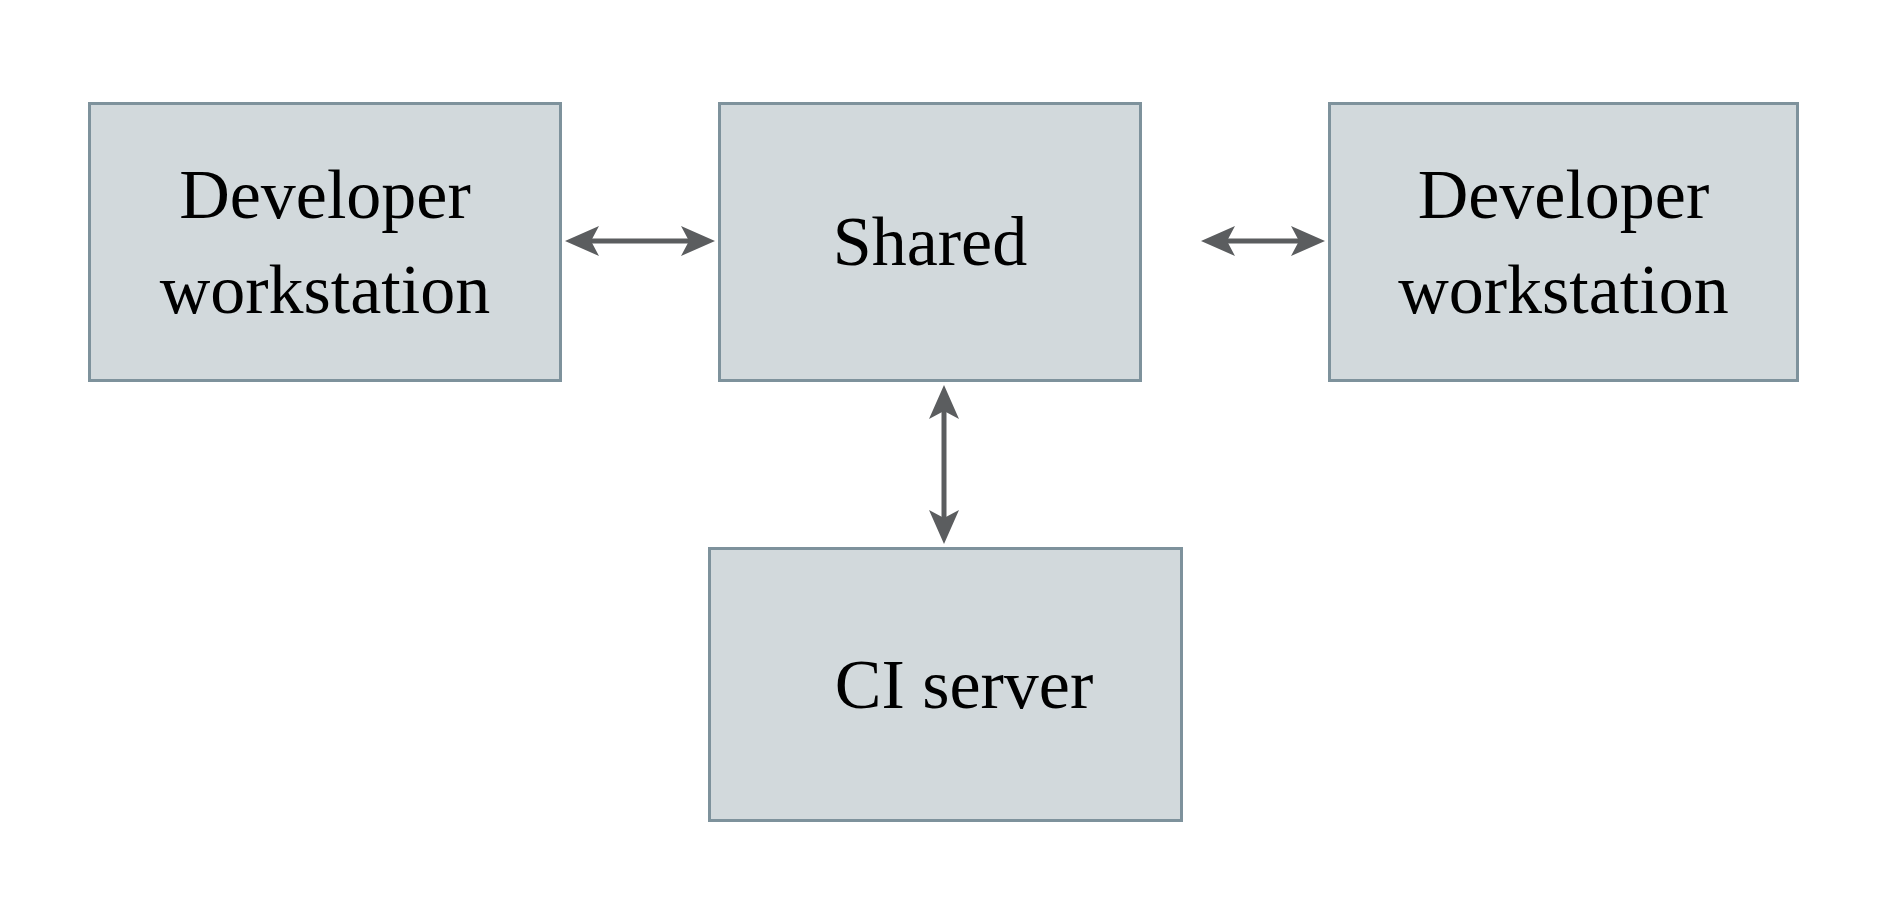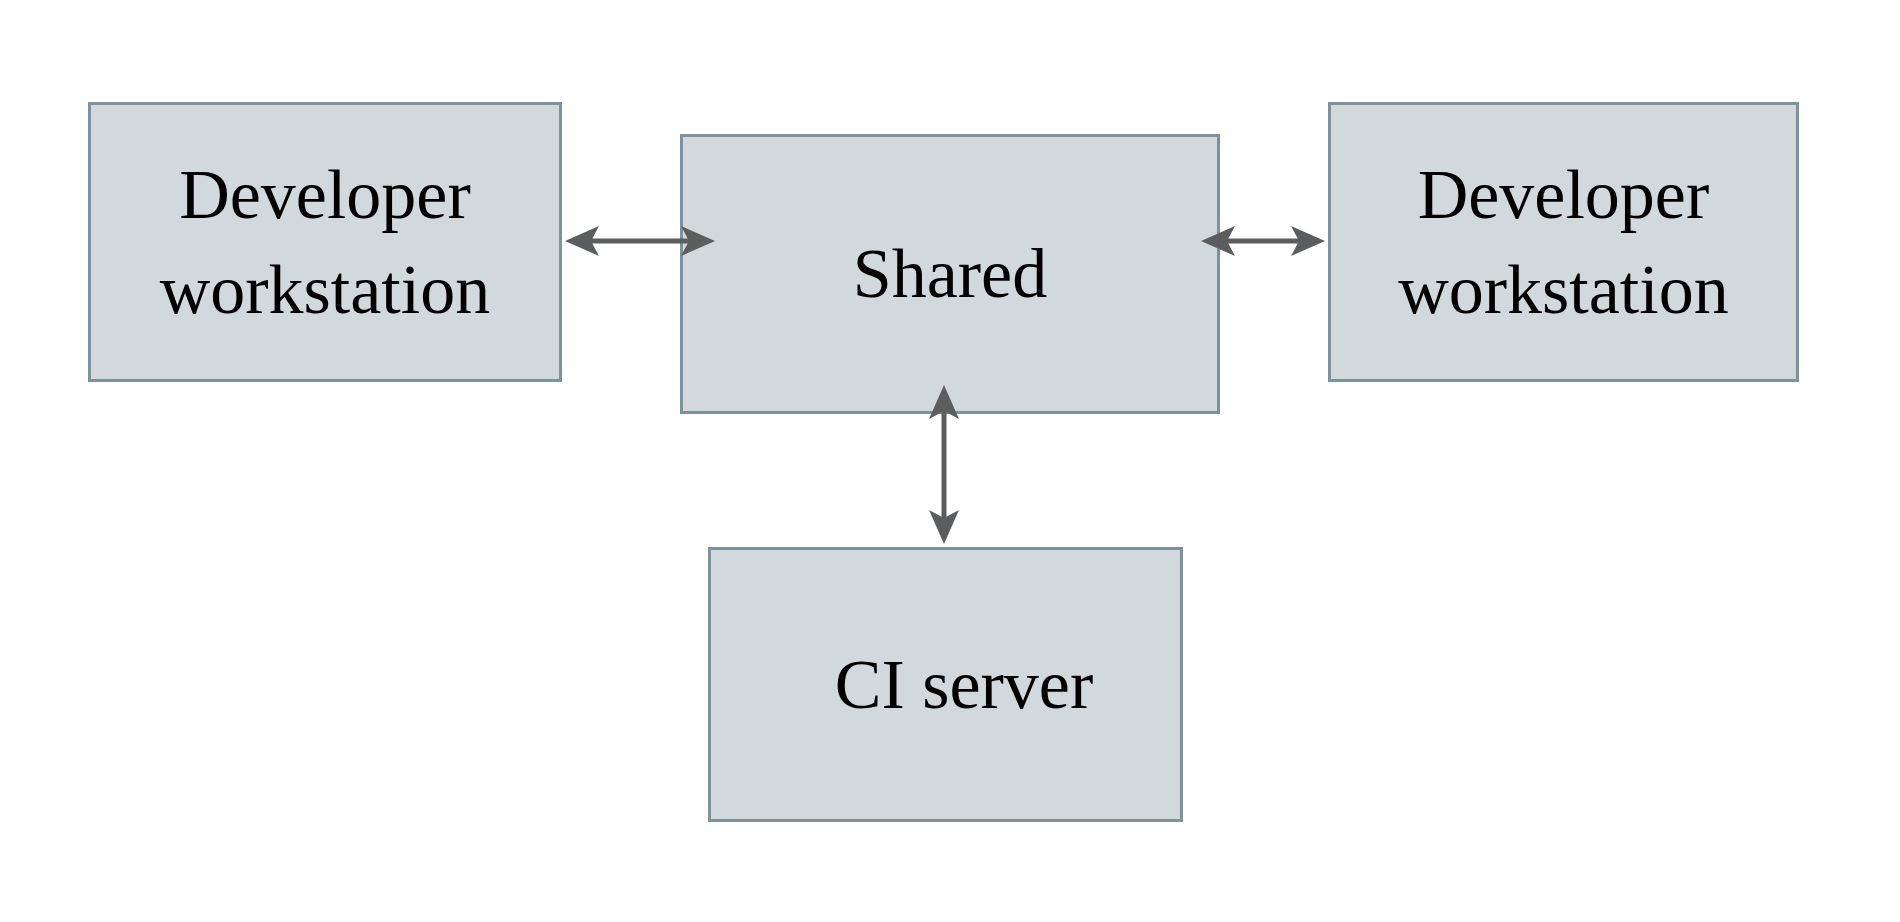--- a/index.html
+++ b/index.html
@@ -28,21 +28,21 @@
     align-items: center;
     justify-content: center;
     text-align: center;
     color: var(--text);
     font-size: 70px;
     line-height: 1.36;
     letter-spacing: 0;
   }
   .node-label-line { display: block; white-space: nowrap; }
   .node-dev-left   { left: 88px;   top: 102px; width: 474px; height: 280px; }
-  .node-shared     { left: 680px;  top: 102px; width: 540px; height: 280px; margin-top: 32px; }
+  .node-shared     { left: 718px;  top: 102px; width: 424px; height: 280px; }
   .node-dev-right  { left: 1328px; top: 102px; width: 471px; height: 280px; }
   .node-ci         { left: 708px;  top: 547px; width: 475px; height: 275px; padding-left: 37px; }
   .arrow-layer {
     position: absolute;
     left: 0; top: 0;
     width: 1900px;
     height: 922px;
     pointer-events: none;
   }
   .arrow-head  { fill: var(--arrow); stroke: none; }

